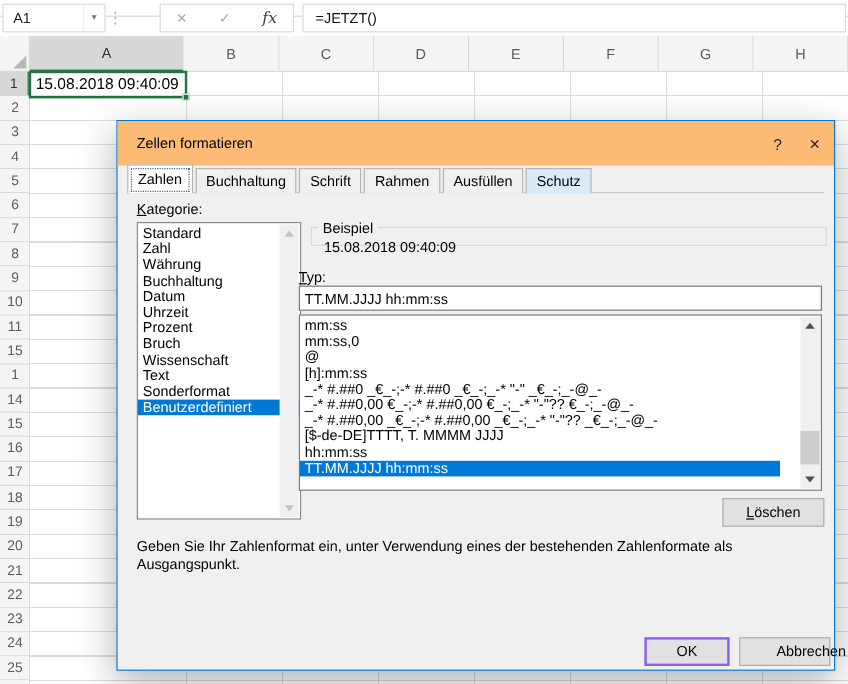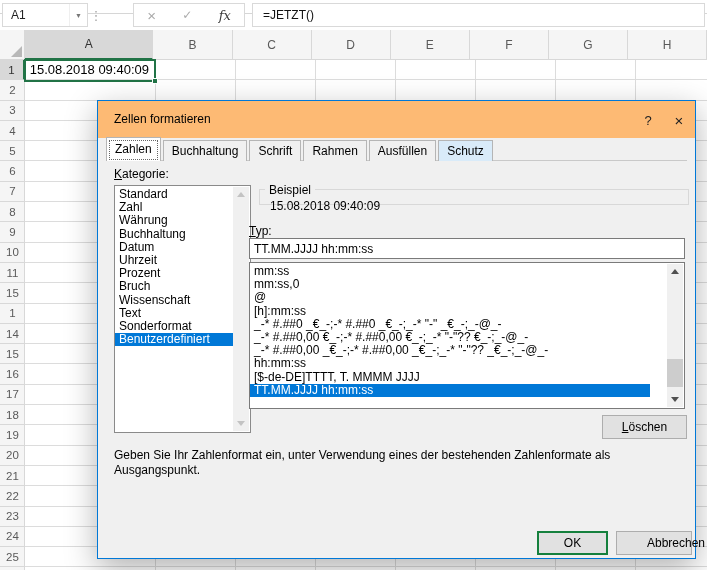--- a/index.html
+++ b/index.html
@@ -77,21 +77,21 @@
 
   #typ-label { position:absolute; left:151px; top:123px; font-size:12px; color:#000; }
   #typ-input { position:absolute; left:151px; top:137px; width:436px; height:21px; background:#fff; border:1px solid #7A7A7A; font-size:12px; color:#000; padding:0 0 0 4px; font-family:"Liberation Sans","DejaVu Sans",sans-serif; }
 
   #fmt-list { position:absolute; left:151px; top:161px; width:436px; height:147px; background:#fff; border:1px solid #7A7A7A; padding-top:2px; overflow:hidden; }
   .fmt-item { height:13.2px; line-height:13.2px; padding-left:4px; margin-right:34px; font-size:12px; color:#000; white-space:nowrap; overflow:hidden; }
   .fmt-item.selected { background:#0078D7; color:#fff; }
 
   .winbtn { position:absolute; background:#E1E1E1; border:1px solid #ADADAD; display:flex; align-items:center; justify-content:center; font-size:12px; color:#000; }
   #btn-delete { left:504px; top:314px; width:85px; height:24px;text-align:right; }
-  #btn-ok { left:439px; top:430px; width:71px; height:24px; border:2px solid #15803d; }
+  #btn-ok { left:439px; top:430px; width:71px; height:24px; border:2px solid #8b5cf6; }
   #btn-cancel { left:518px; top:430px; width:76px; height:24px;padding-left:44px; }
 
   #dlg-helptext { position:absolute; left:16px; top:347px; width:576px; font-size:12px; color:#000; line-height:15px; }
 </style>
 </head>
 <body>
 
 <div id="stage">
 
   <div id="topbar">
@@ -233,22 +233,22 @@
     <div id="fmt-list">
       <div>
 
       <div class="fmt-item">mm:ss</div>
           <div class="fmt-item">mm:ss,0</div>
           <div class="fmt-item">@</div>
           <div class="fmt-item">[h]:mm:ss</div>
           <div class="fmt-item">_-* #.##0 _€_-;-* #.##0 _€_-;_-* "-" _€_-;_-@_-</div>
           <div class="fmt-item">_-* #.##0,00 €_-;-* #.##0,00 €_-;_-* "-"?? €_-;_-@_-</div>
           <div class="fmt-item">_-* #.##0,00 _€_-;-* #.##0,00 _€_-;_-* "-"?? _€_-;_-@_-</div>
+          <div class="fmt-item">[$-de-DE]TTTT, T. MMMM JJJJ</div>
           <div class="fmt-item">hh:mm:ss</div>
-          <div class="fmt-item">[$-de-DE]TTTT, T. MMMM JJJJ</div>
           <div class="fmt-item selected">TT.MM.JJJJ hh:mm:ss</div>
         </div>
       <div class="vscroll">
         <span class="sbtn up">
             <span class="arr-up"></span>
           </span>
         <span class="thumb" style="top:95px;height:28px"></span>
         <span class="sbtn down">
             <span class="arr-down"></span>
           </span>

